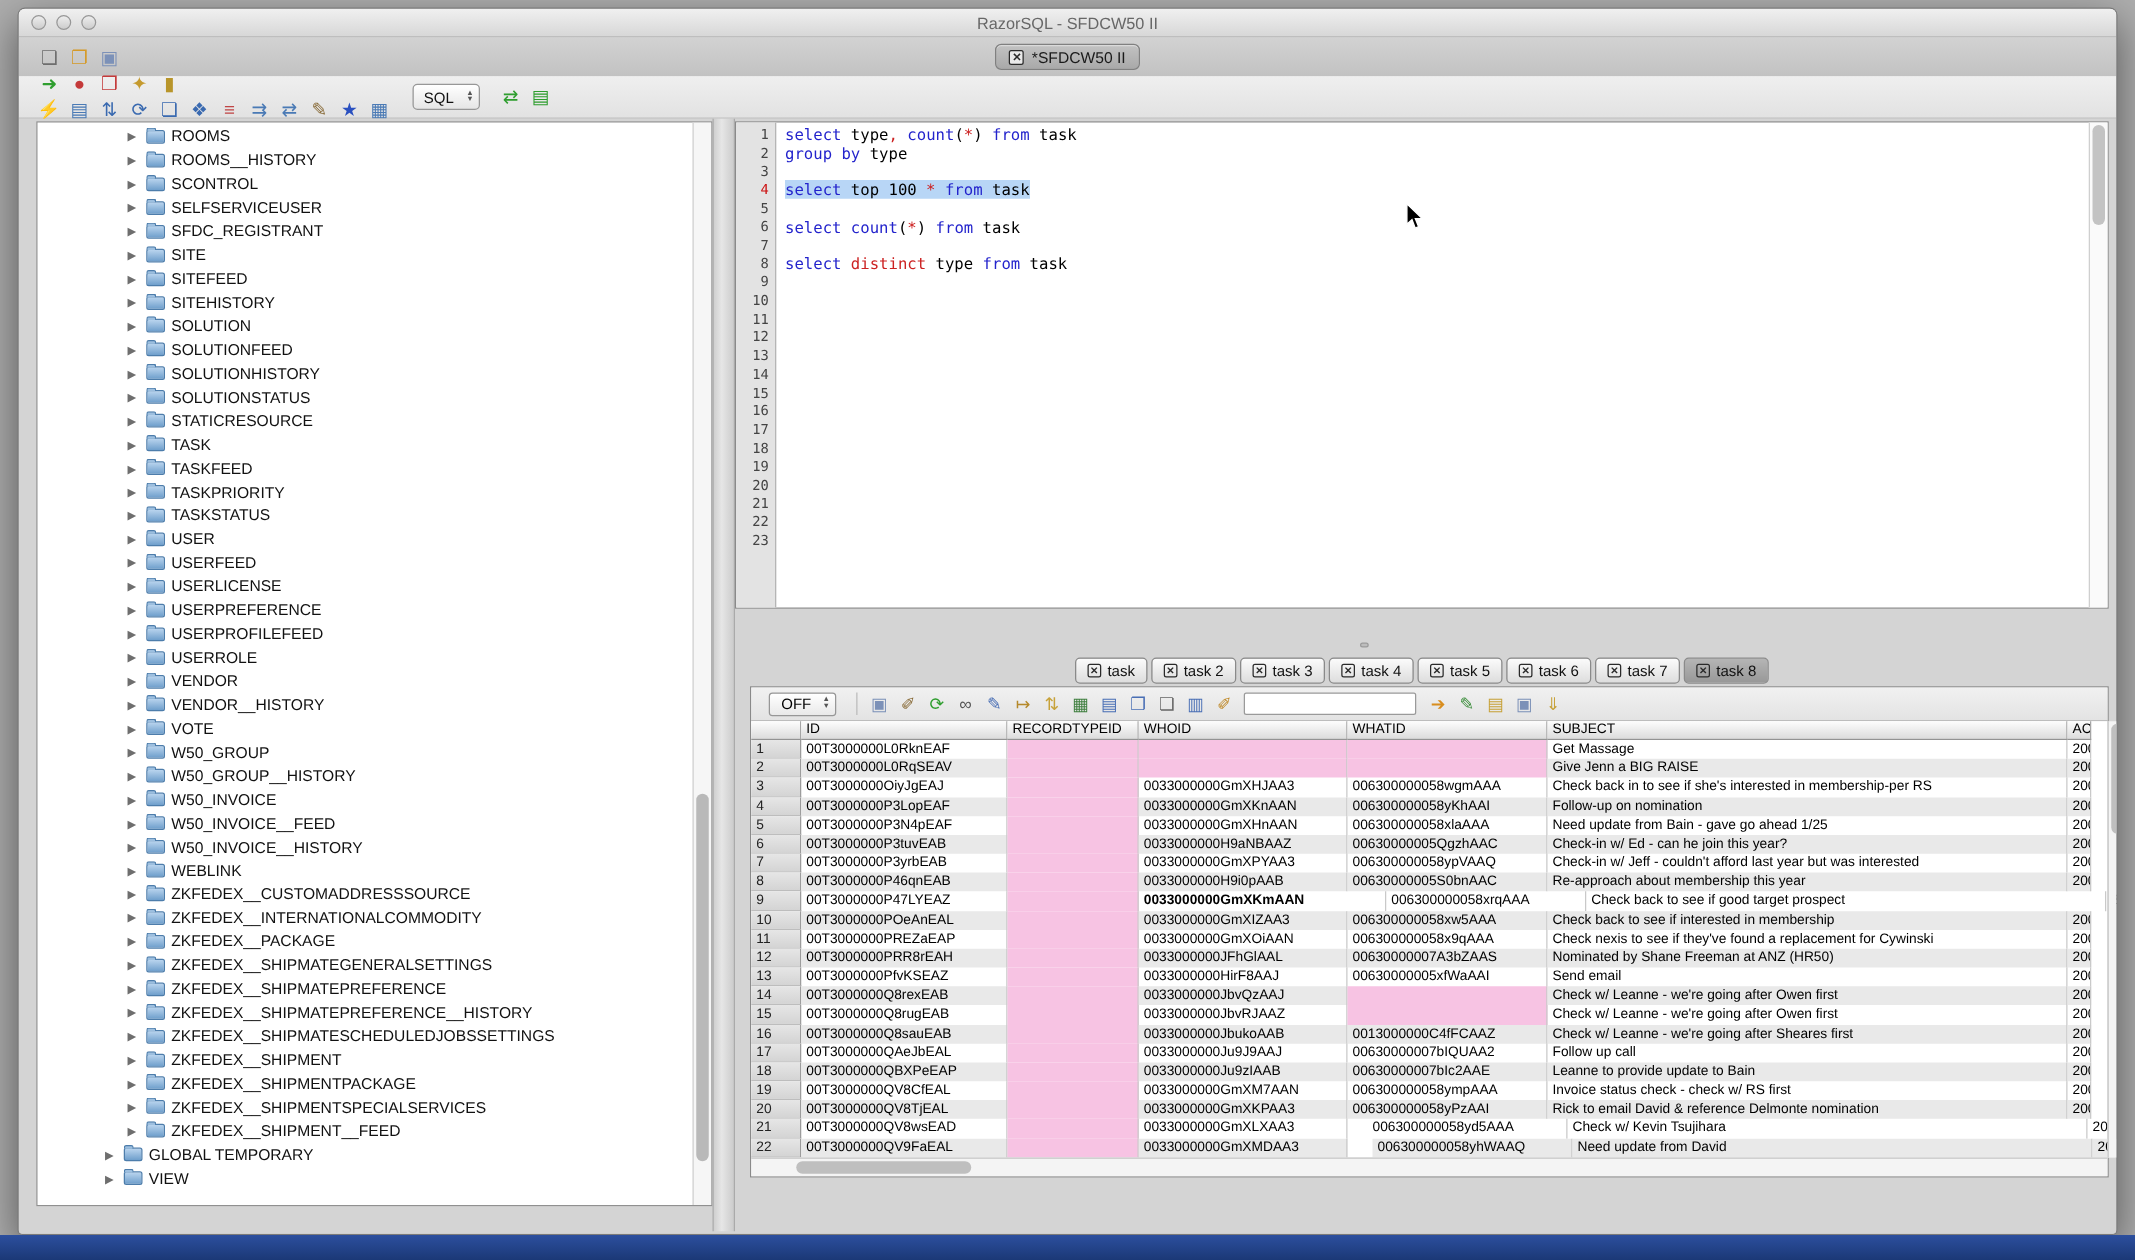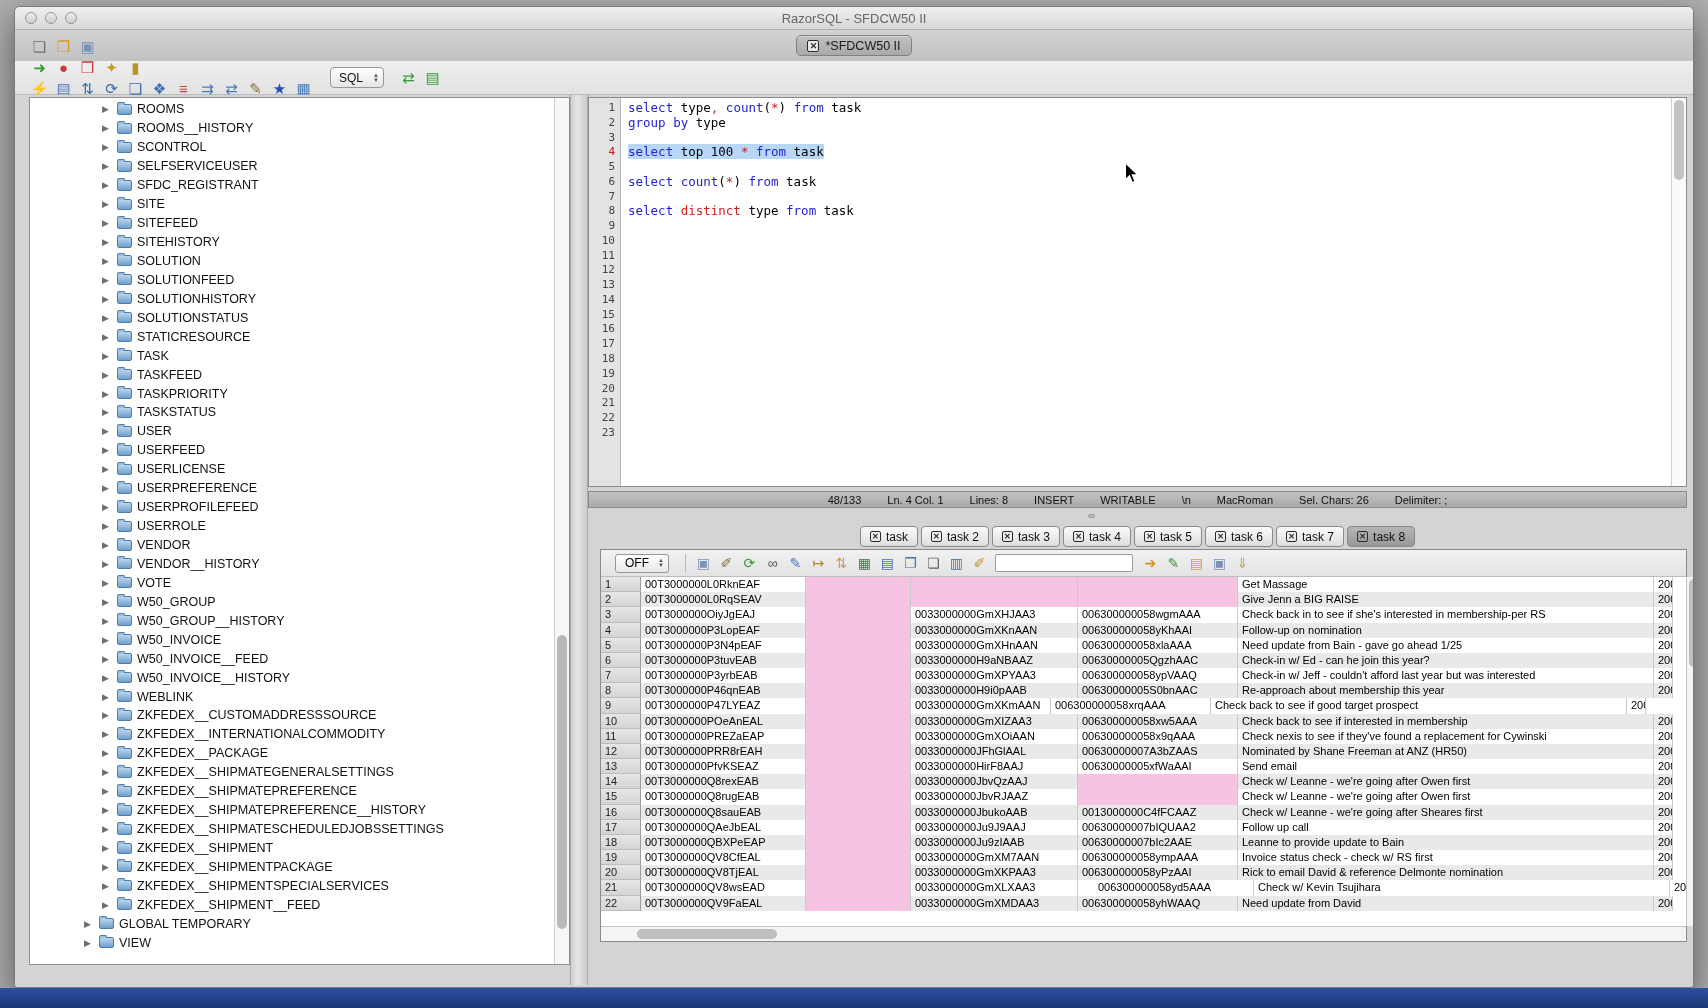--- a/index.html
+++ b/index.html
@@ -470,21 +470,20 @@
             <div>21</div>
             <div>22</div>
             <div>23</div>
           </div>
         <div class="code" id="code"><div class="code-line"><span class="kw">select</span><span> type</span><span class="rd">,</span><span> </span><span class="kw">count</span><span>(</span><span class="rd">*</span><span>)</span><span> </span><span class="kw">from</span><span> task</span></div><div class="code-line"><span class="kw">group</span><span> </span><span class="kw">by</span><span> type</span></div><div class="code-line"></div><div class="code-line"><span class="sel"><span class="kw">select</span><span> top 100 </span><span class="rd">*</span><span> </span><span class="kw">from</span><span> task</span></span></div><div class="code-line"></div><div class="code-line"><span class="kw">select</span><span> </span><span class="kw">count</span><span>(</span><span class="rd">*</span><span>)</span><span> </span><span class="kw">from</span><span> task</span></div><div class="code-line"></div><div class="code-line"><span class="kw">select</span><span> </span><span class="rd">distinct</span><span> type </span><span class="kw">from</span><span> task</span></div><div class="code-line"></div><div class="code-line"></div><div class="code-line"></div><div class="code-line"></div><div class="code-line"></div><div class="code-line"></div><div class="code-line"></div><div class="code-line"></div><div class="code-line"></div><div class="code-line"></div><div class="code-line"></div><div class="code-line"></div><div class="code-line"></div><div class="code-line"></div><div class="code-line"></div></div>
         <div class="ed-scroll">
           <div class="ed-thumb"></div>
         </div>
       </div>
 
-      <div class="editor-status" id="ed-status"><span>48/133</span><span>Ln. 4 Col. 1</span><span>Lines: 8</span><span>INSERT</span><span>WRITABLE</span><span>\n</span><span>MacRoman</span><span>Sel. Chars: 26</span><span>Delimiter: ;</span></div>
 
       <div class="splitter-h">
         <span class="knob"></span>
       </div>
 
       <div class="result-tabs" id="result-tabs">
           <div class="rtab">
             <span class="closebox">✕</span>
             <span>task</span>
           </div>
@@ -547,20 +546,29 @@
           <span id="rt-icons-b" style="display: inline-flex; gap: 4px;">
               <span class="icon small" style="color: rgb(216, 141, 30);">➔</span>
               <span class="icon small" style="color: rgb(63, 143, 63);">✎</span>
               <span class="icon small" style="color: rgb(199, 162, 58);">▤</span>
               <span class="icon small" style="color: rgb(124, 145, 184);">▣</span>
               <span class="icon small" style="color: rgb(199, 162, 58);">⇓</span>
             </span>
         </div>
 
         <div class="grid">
+          <div class="grid-header" id="grid-header">
+              <div class="gh-cell" style="width: 40px;"></div>
+              <div class="gh-cell" style="width: 165px;">ID</div>
+              <div class="gh-cell" style="width: 105px;">RECORDTYPEID</div>
+              <div class="gh-cell" style="width: 167px;">WHOID</div>
+              <div class="gh-cell" style="width: 160px;">WHATID</div>
+              <div class="gh-cell" style="width: 416px;">SUBJECT</div>
+              <div class="gh-cell" style="width: 19px;">AC</div>
+            </div>
           <div class="grid-rows" id="grid-rows">
               <div class="grow">
                 <div class="gcell numc" style="width: 40px;">1</div>
                 <div class="gcell" style="width: 165px;">00T3000000L0RknEAF</div>
                 <div class="gcell pink" style="width: 105px;"></div>
                 <div class="gcell pink" style="width: 167px;"></div>
                 <div class="gcell pink" style="width: 160px;"></div>
                 <div class="gcell" style="width: 416px;">Get Massage</div>
                 <div class="gcell" style="width: 19px;">200</div>
               </div>
@@ -624,21 +632,21 @@
                 <div class="gcell pink" style="width: 105px;"></div>
                 <div class="gcell" style="width: 167px;">0033000000H9i0pAAB</div>
                 <div class="gcell" style="width: 160px;">00630000005S0bnAAC</div>
                 <div class="gcell" style="width: 416px;">Re-approach about membership this year</div>
                 <div class="gcell" style="width: 19px;">200</div>
               </div>
               <div class="grow">
                 <div class="gcell numc" style="width: 40px;">9</div>
                 <div class="gcell" style="width: 165px;">00T3000000P47LYEAZ</div>
                 <div class="gcell pink" style="width: 105px;"></div>
-                <div class="gcell" style="width: 140px;">0033000000GmXKmAAN</div>
+                <div class="gcell" style="width: 198px; font-weight: bold;">0033000000GmXKmAAN</div>
                 <div class="gcell" style="width: 160px;">006300000058xrqAAA</div>
                 <div class="gcell" style="width: 416px;">Check back to see if good target prospect</div>
                 <div class="gcell" style="width: 19px;">200</div>
               </div>
               <div class="grow">
                 <div class="gcell numc" style="width: 40px;">10</div>
                 <div class="gcell" style="width: 165px;">00T3000000POeAnEAL</div>
                 <div class="gcell pink" style="width: 105px;"></div>
                 <div class="gcell" style="width: 167px;">0033000000GmXIZAA3</div>
                 <div class="gcell" style="width: 160px;">006300000058xw5AAA</div>
@@ -742,21 +750,21 @@
                 <div class="gcell" style="width: 167px;">0033000000GmXLXAA3</div>
                 <div class="gcell" style="width: 160px; margin-left: 16px;">006300000058yd5AAA</div>
                 <div class="gcell" style="width: 416px;">Check w/ Kevin Tsujihara</div>
                 <div class="gcell" style="width: 19px;">200</div>
               </div>
               <div class="grow">
                 <div class="gcell numc" style="width: 40px;">22</div>
                 <div class="gcell" style="width: 165px;">00T3000000QV9FaEAL</div>
                 <div class="gcell pink" style="width: 105px;"></div>
                 <div class="gcell" style="width: 167px;">0033000000GmXMDAA3</div>
-                <div class="gcell" style="width: 160px;">006300000058yhWAAQ</div>
+                <div class="gcell" style="width: 160px; margin-left: 20px;">006300000058yhWAAQ</div>
                 <div class="gcell" style="width: 416px;">Need update from David</div>
                 <div class="gcell" style="width: 19px;">200</div>
               </div>
             </div>
           <div class="grid-vscroll">
             <div class="gv-thumb"></div>
           </div>
         </div>
         <div class="grid-hscroll">
           <div class="gh-thumb"></div>

